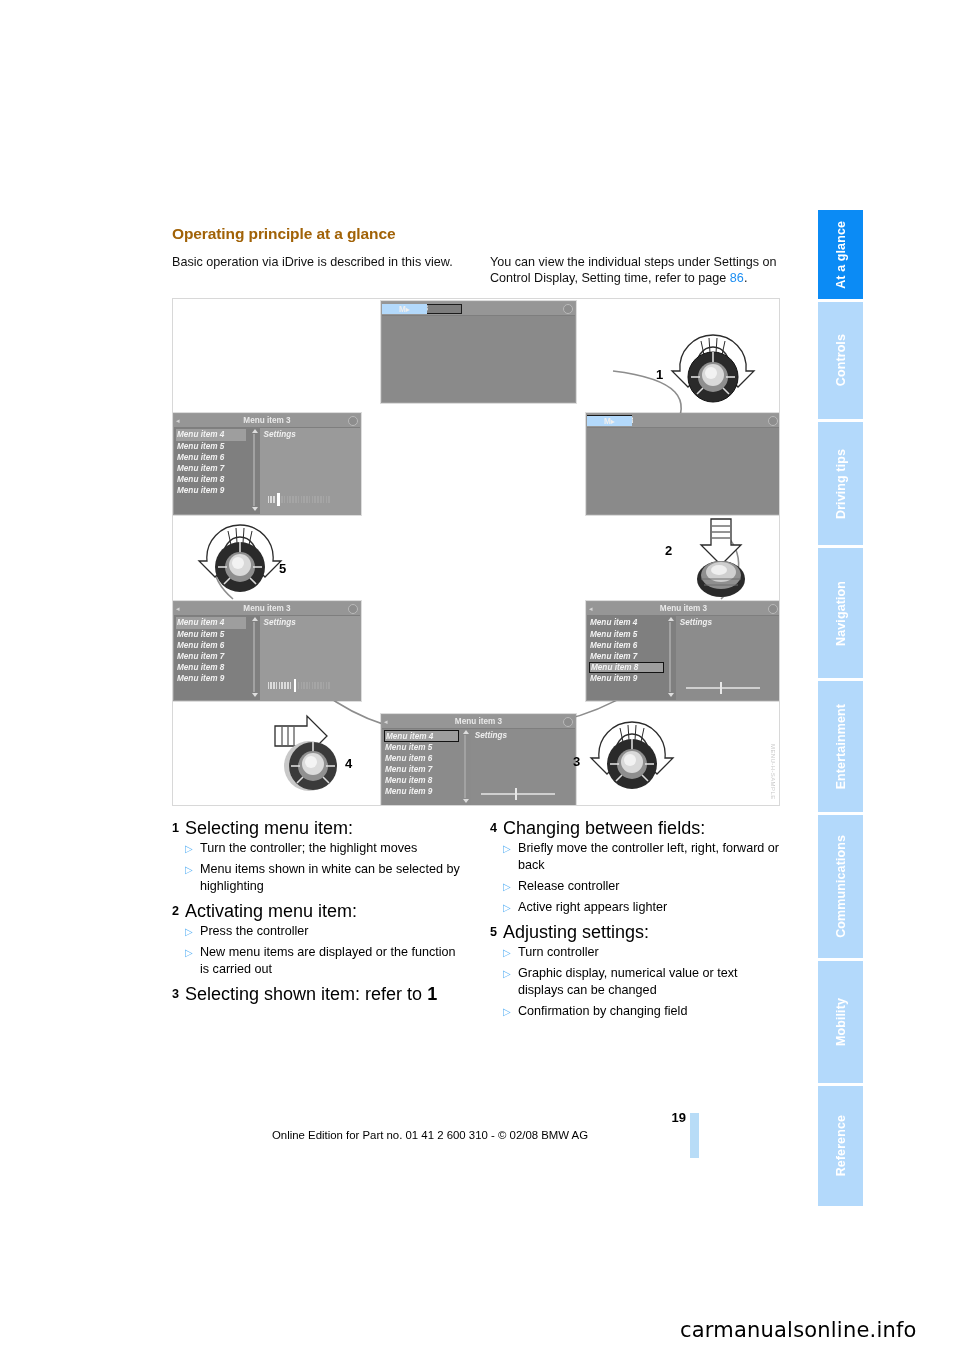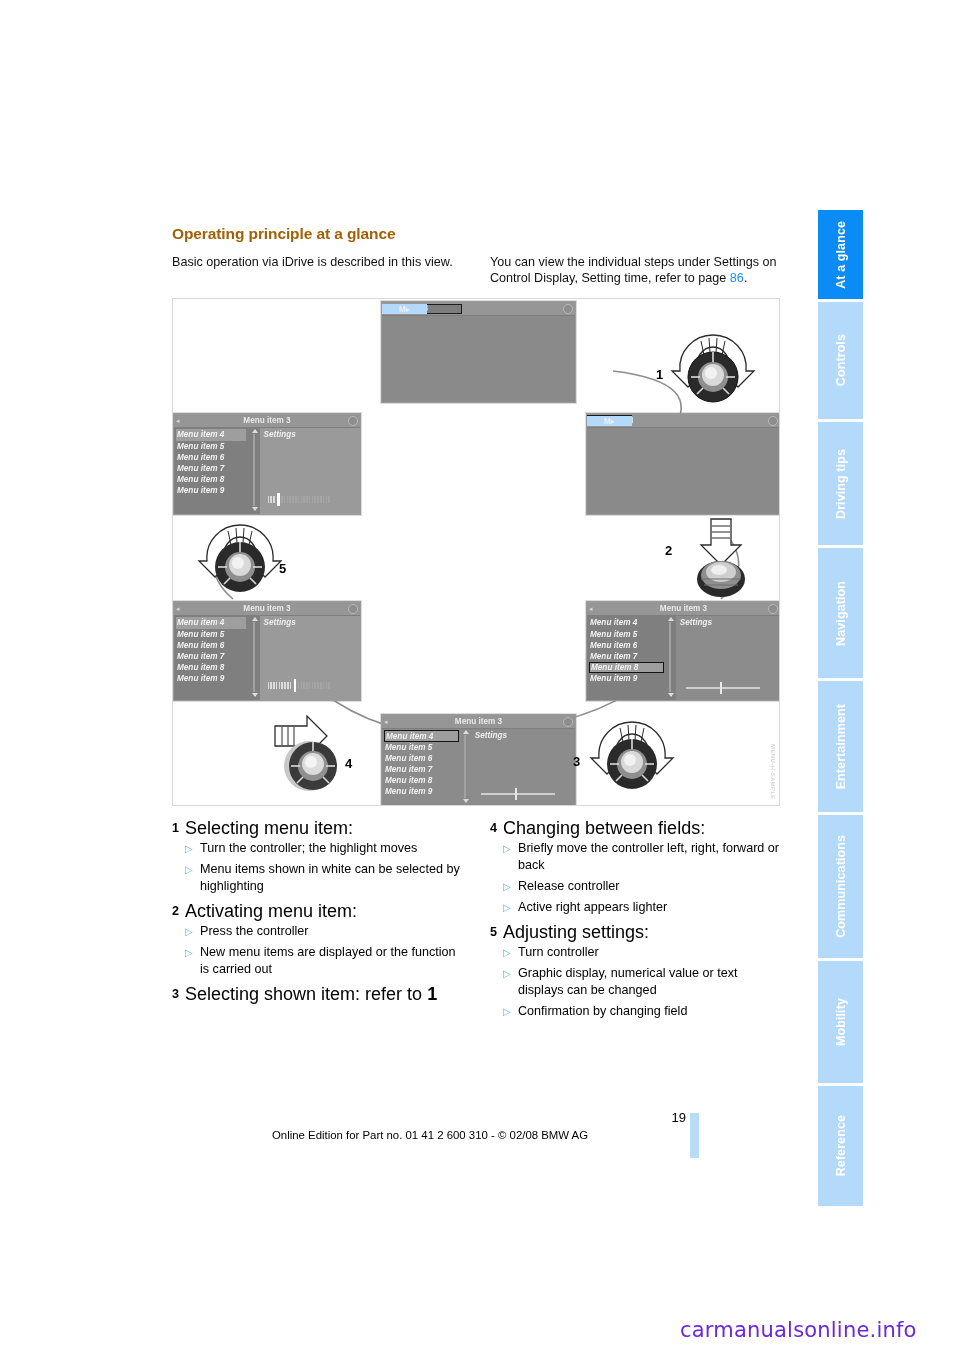--- a/index.html
+++ b/index.html
@@ -247,21 +247,21 @@
 
   
   .footer {
     position: absolute;
     left: 172px; top: 1110px;
     width: 516px;
   }
   .pagenum {
     text-align: right;
     font-size: 13px;
-    font-weight: normal;
+    font-weight: bold;
     line-height: 16px;
     padding-right: 2px;
   }
   .footnote {
     text-align: center;
     font-size: 11.4px;
     line-height: 16px;
     margin-top: 1px;
   }
   .footbar {
@@ -296,21 +296,21 @@
     letter-spacing: .1px;
     white-space: nowrap;
   }
   .tab.active span { color: #ffffff; }
 
   
   .watermark {
     position: absolute;
     left: 680px; top: 1318px;
     font-size: 21px;
-    color: #6d28d9;
+    color: #000000;
     font-family: "DejaVu Sans", sans-serif;
     letter-spacing: .2px;
   }
 </style>
 </head>
 <body>
 
 <div class="page">
 
   <div class="content">

